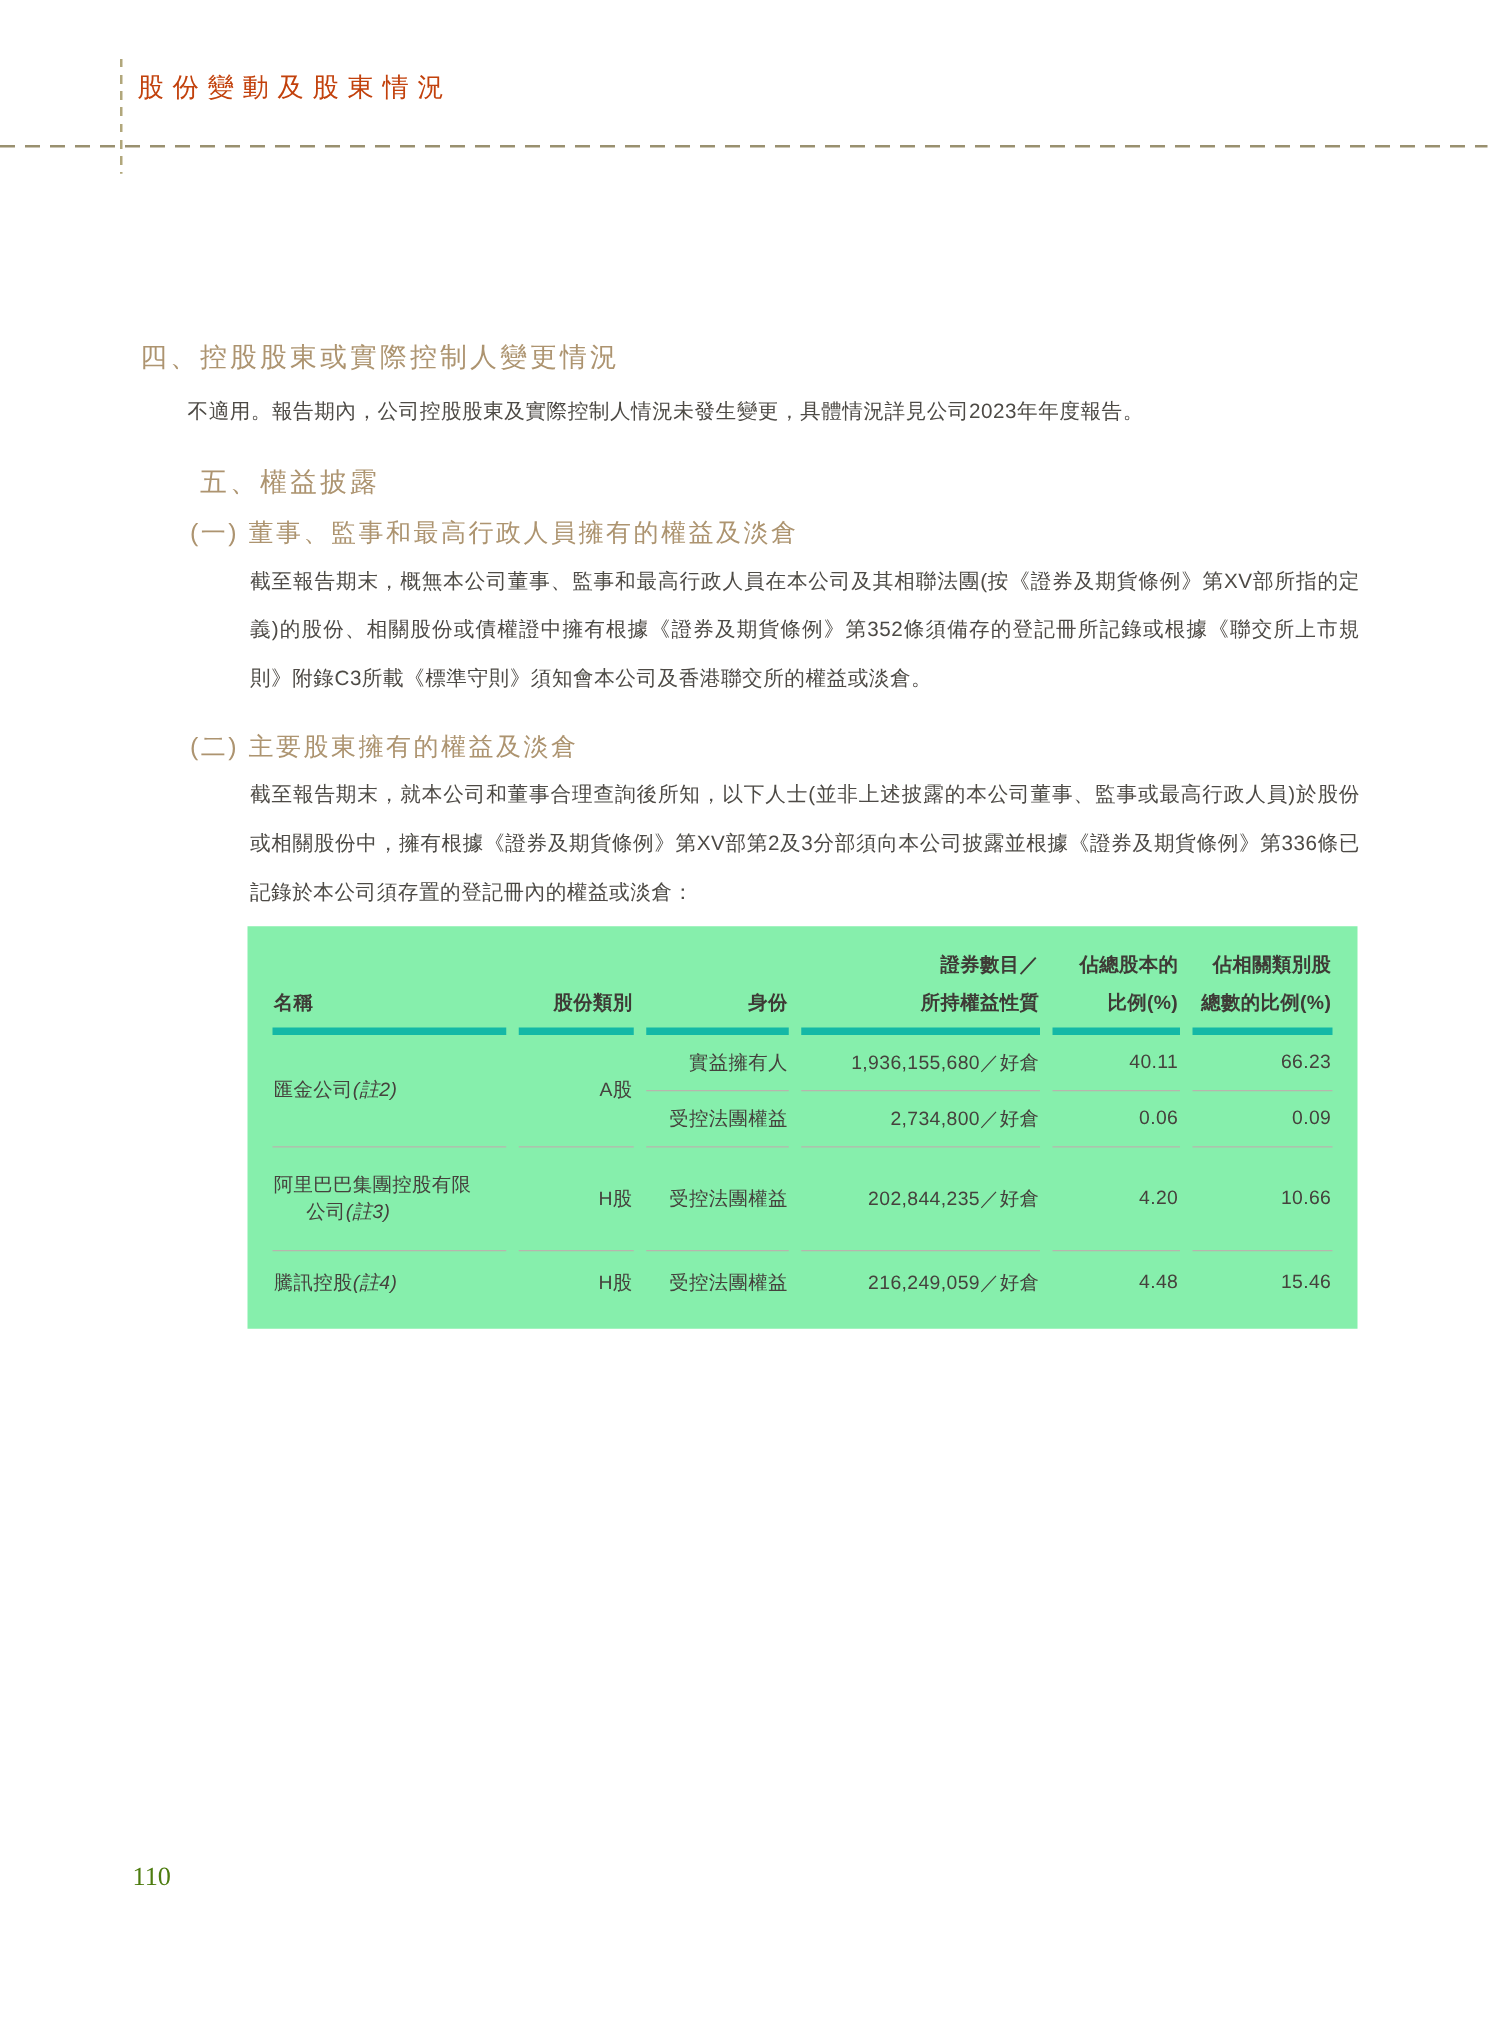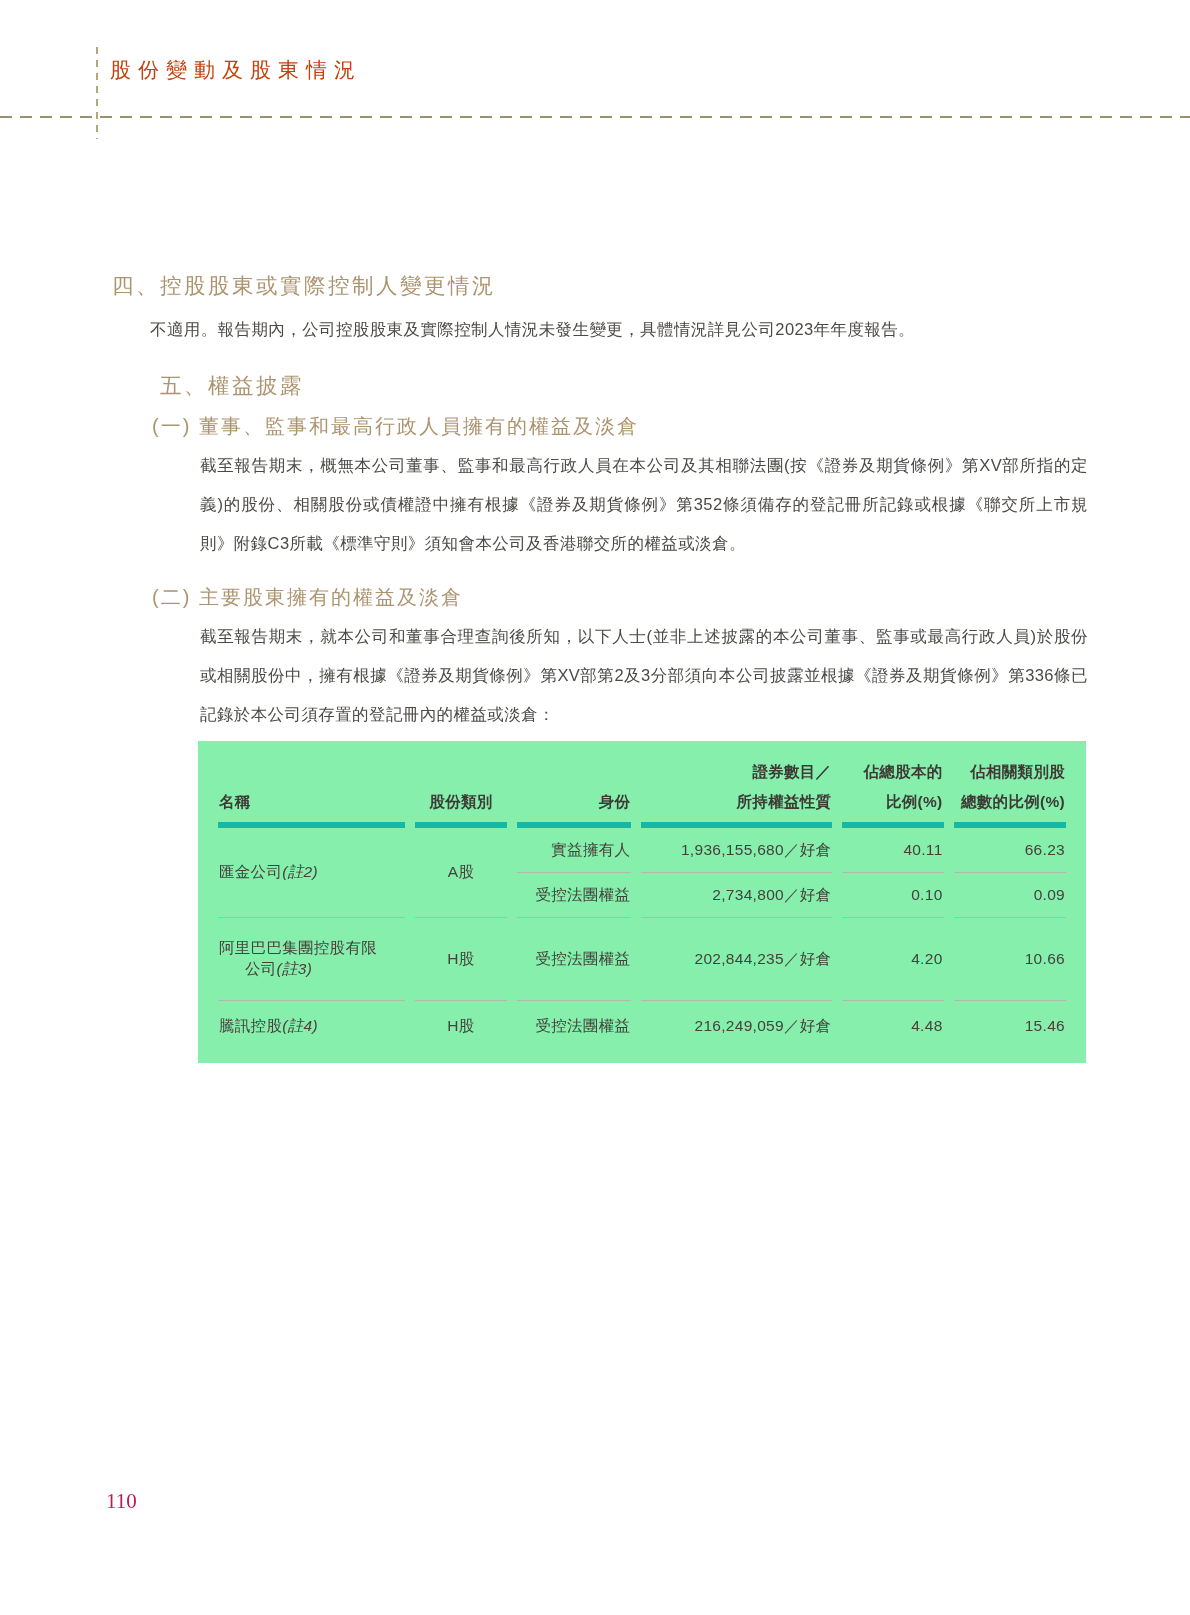--- a/index.html
+++ b/index.html
@@ -48,37 +48,37 @@
   }
   table.holders {
     width:100%; border-collapse:separate; border-spacing:10px 0;
     font-size:15.5px; color:#45423d; letter-spacing:0.3px;
   }
   table.holders th { font-weight:bold; color:#3e3b36; }
   tr.hdr-top th { vertical-align:bottom; padding-top:12px; height:24px; }
   tr.hdr-bot th { vertical-align:bottom; padding-bottom:9px; height:28px;
                   border-bottom:6px solid #14b8a6; }
   .c1 { text-align:left;  width:196px; }
-  .c2 { text-align:center;  width:96px; }
+  .c2 { text-align:right;  width:96px; }
   .c3 { text-align:right;  width:120px; }
   .c4 { text-align:right; width:196px; }
   .c5 { text-align:right; width:104px; }
   .c6 { text-align:right; width:116px; }
   tbody td { vertical-align:middle; }
   td.rule { border-bottom:1px solid #b8b5ad; }
   tr.row-sub td  { height:42px; }
   tr.row-tall td { height:80px; }
   tr.row-last td { height:48px; }
   .note { font-style:italic; }
   .name-l2 { padding-left:26px; }
   
   .page-number {
     position:absolute; left:106px; top:1489px;
     font-family:"Liberation Serif", serif;
-    font-size:21px; color:#be185d;
+    font-size:21px; color:#4d7c0f;
   }
 </style>
 </head>
 <body>
 
 <div class="v-dash"></div>
 <div class="page-header-title">股份變動及股東情況</div>
 <div class="h-dash"></div>
 
 <div class="sec-heading gold" style="top:271px;">四、控股股東或實際控制人變更情況</div>
@@ -120,21 +120,21 @@
         </td>
         <td class="c2 rule" rowspan="2">A股</td>
         <td class="c3 rule">實益擁有人</td>
         <td class="c4 rule">1,936,155,680／好倉</td>
         <td class="c5 rule">40.11</td>
         <td class="c6 rule">66.23</td>
       </tr>
       <tr class="row-sub">
         <td class="c3 rule">受控法團權益</td>
         <td class="c4 rule">2,734,800／好倉</td>
-        <td class="c5 rule">0.10</td>
+        <td class="c5 rule">0.06</td>
         <td class="c6 rule">0.09</td>
       </tr>
 
       <tr class="row-tall">
         <td class="c1 rule">
           <div class="name-l1">阿里巴巴集團控股有限</div>
           <div class="name-l2">
             <span>公司</span><span class="note">(註3)</span>
           </div>
         </td>

